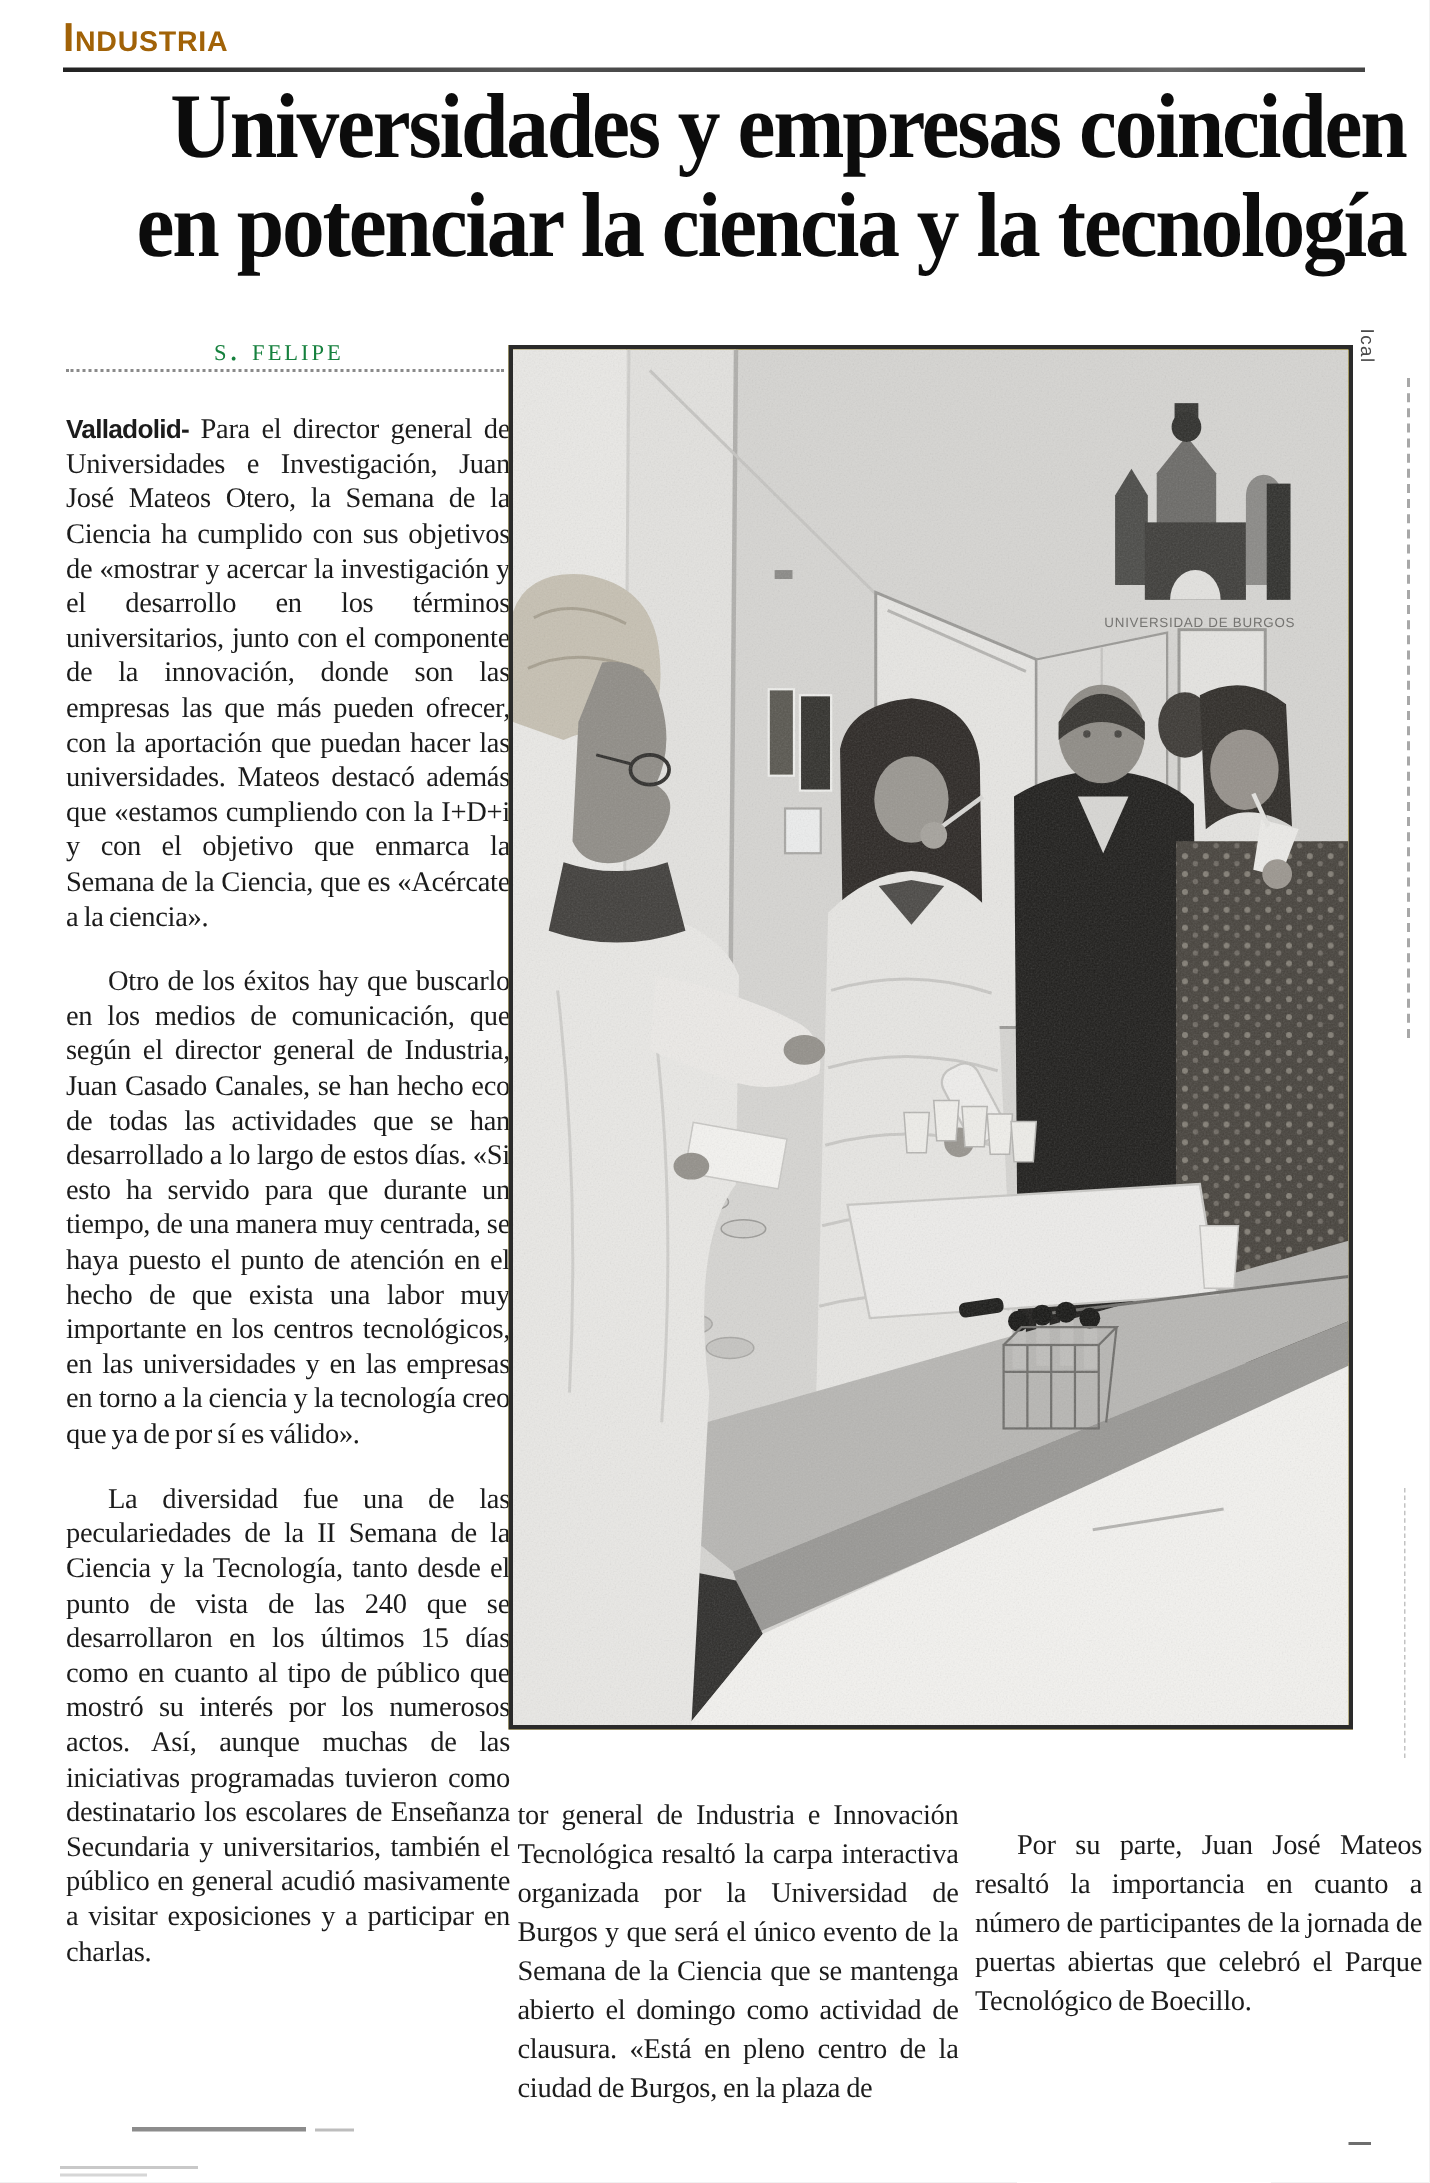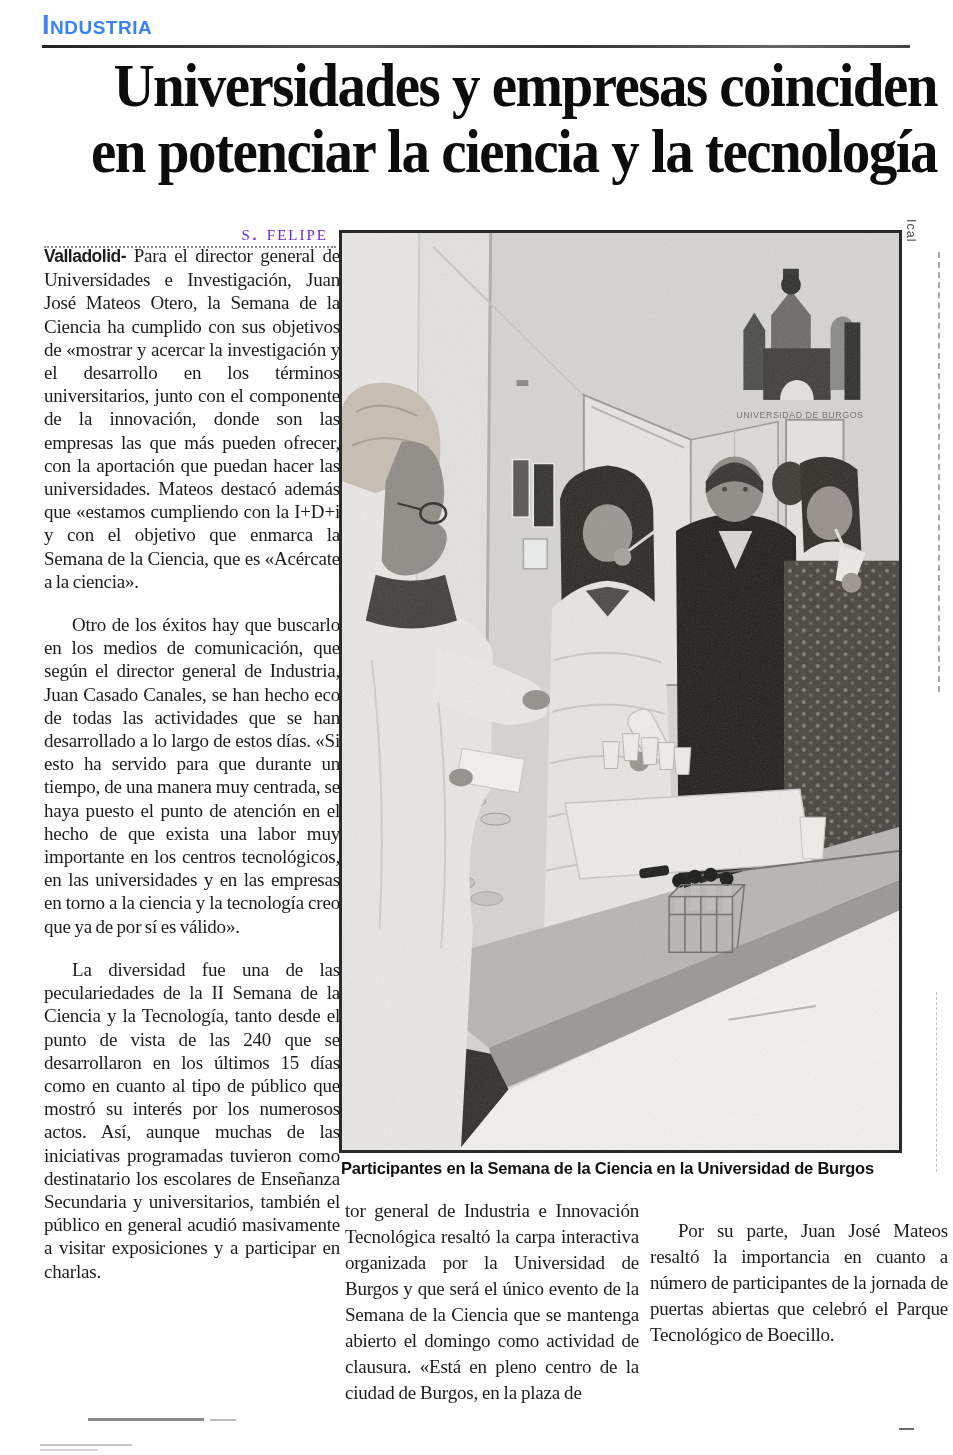--- a/index.html
+++ b/index.html
@@ -5,42 +5,42 @@
   html,body{margin:0;padding:0;background:#e8e8e8;}
   .page{
     position:relative;width:953px;height:1455px;margin:0 auto;
     background:#ffffff;overflow:hidden;
     font-family:"Liberation Serif", serif;color:#1c1c1c;
   }
   .kicker{
     position:absolute;left:42px;top:10px;
     font-family:"Liberation Sans", sans-serif;
     font-weight:bold;font-size:27px;letter-spacing:0.5px;
-    font-variant:small-caps;text-transform:lowercase;color:#3b82f6;
+    font-variant:small-caps;text-transform:lowercase;color:#a16207;
   }
   .kicker::first-letter{text-transform:uppercase;}
   .kicker-rule{
     position:absolute;left:42px;top:45px;width:868px;height:3px;
     background:linear-gradient(90deg,#222 0%,#555 35%,#333 60%,#666 85%,#444 100%);
   }
   .headline{
     position:absolute;left:40px;top:52px;width:897px;margin:0;
     text-align:right;font-weight:bold;color:#0c0c0c;
     font-size:57px;line-height:66px;letter-spacing:-1.5px;
   }
   .headline .hl{display:block;transform:scaleY(1.08);}
   .byline{
     position:absolute;left:44px;top:220px;width:292px;height:28px;
-    text-align:right;padding-right:8px;box-sizing:border-box;
+    text-align:center;padding-right:8px;box-sizing:border-box;
     font-variant:small-caps;text-transform:lowercase;
-    font-size:22px;letter-spacing:2px;color:#6d28d9;
+    font-size:22px;letter-spacing:2px;color:#15803d;
     border-bottom:2px dotted #8a8a8a;
   }
   .col{position:absolute;text-align:justify;overflow:hidden;}
-  .col-left{left:44px;top:244px;width:296px;height:1170px;
+  .col-left{left:44px;top:275px;width:296px;height:1170px;
     font-size:19px;line-height:23.2px;letter-spacing:-0.2px;word-spacing:-1px;}
   .col-mid{left:345px;top:1198px;width:294px;height:242px;
     font-size:19px;line-height:26px;letter-spacing:-0.2px;word-spacing:-0.5px;}
   .col-right{left:650px;top:1198px;width:298px;height:242px;
     font-size:19px;line-height:26px;letter-spacing:-0.2px;word-spacing:-0.5px;}
   .para{margin:0;}
   .para.indent{text-indent:28px;margin-top:20px;}
   .lead{
     font-family:"Liberation Sans", sans-serif;font-weight:bold;
     font-size:17.5px;letter-spacing:-0.5px;
@@ -236,21 +236,20 @@
       <g transform="rotate(10 150 540)">
         <rect x="118" y="524" width="64" height="34" fill="#f4f3f0" stroke="#c8c7c4" stroke-width="1"></rect>
       </g>
       <ellipse cx="120" cy="548" rx="12" ry="9" fill="#93908a"></ellipse>
 
       <rect x="0" y="0" width="562" height="923" filter="url(#grainF)" opacity="0.18"></rect>
     </svg>
   </figure>
 
   <div class="credit">Ical</div>
-  <div class="caption">Participantes en la Semana de la Ciencia en la Universidad de Burgos</div>
 
   <div class="col col-mid">
     <p class="para">tor general de Industria e Innovación Tecnológica resaltó la carpa interactiva organizada por la Universidad de Burgos y que será el único evento de la Semana de la Ciencia que se mantenga abierto el domingo como actividad de clausura. «Está en pleno centro de la ciudad de Burgos, en la plaza de</p>
   </div>
 
   <div class="col col-right">
     <p class="para indent">Por su parte, Juan José Mateos resaltó la importancia en cuanto a número de participantes de la jornada de puertas abiertas que celebró el Parque Tecnológico de Boecillo.</p>
   </div>
 
   <div class="scan-dash-v1"></div>

